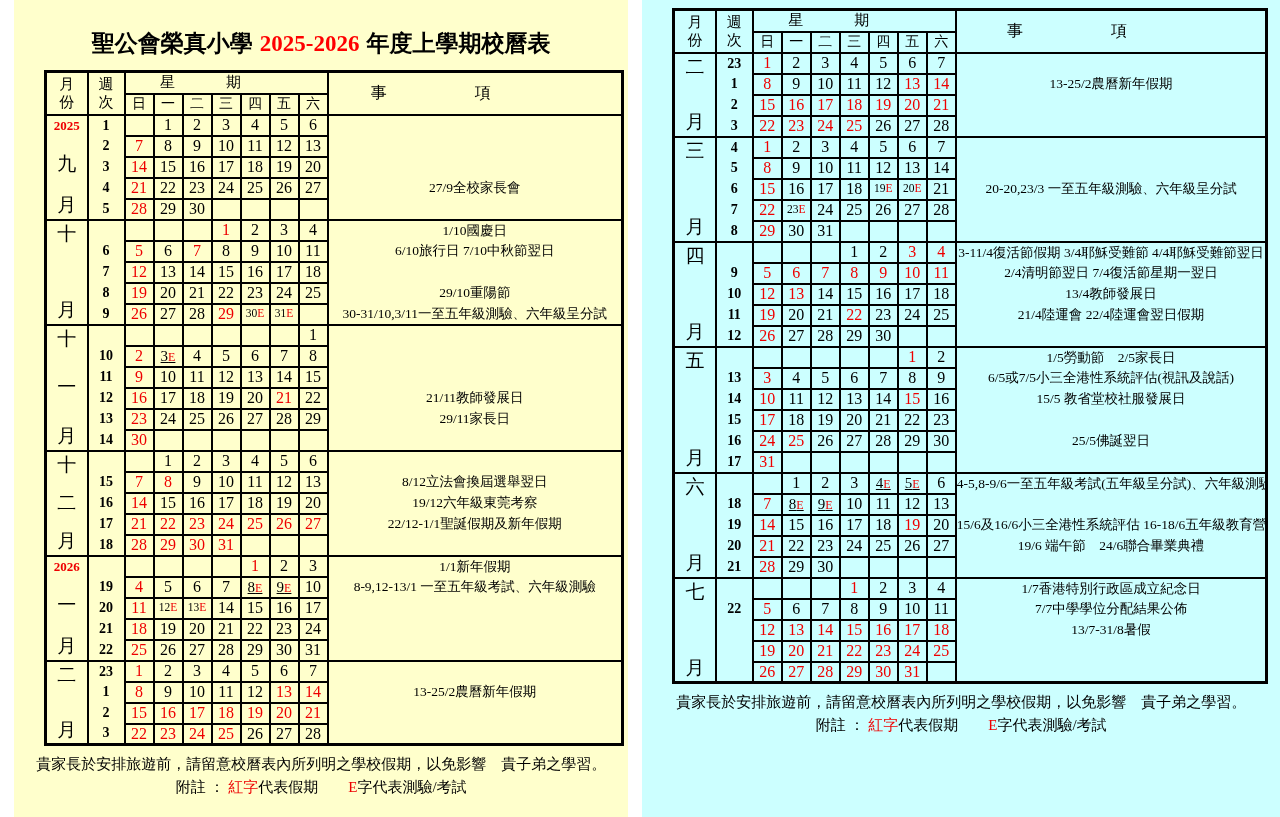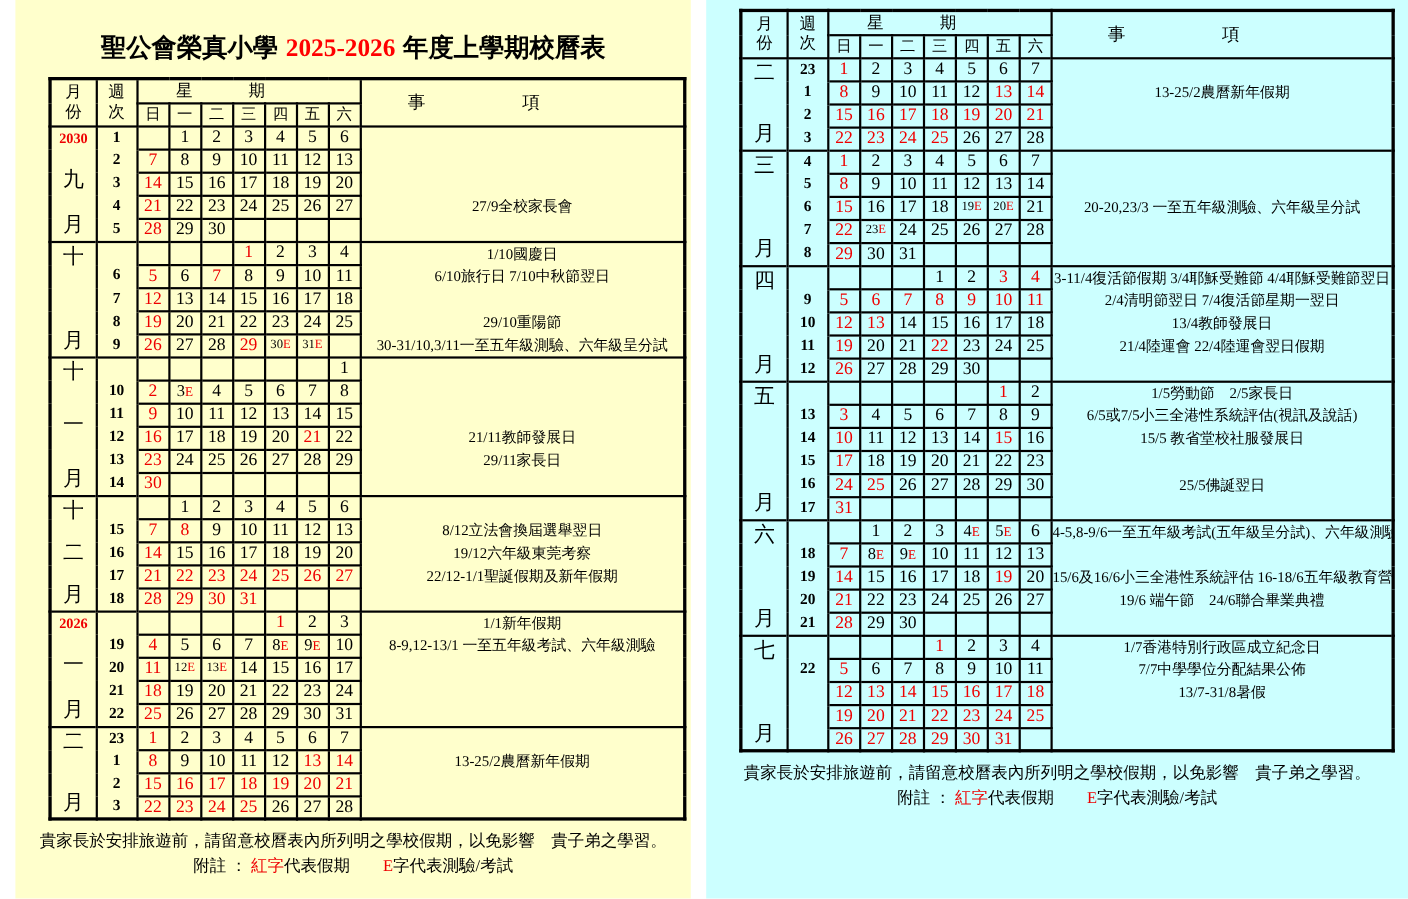--- a/index.html
+++ b/index.html
@@ -21,21 +21,21 @@
   thead th{border:2px solid #000;font-weight:normal;font-size:15px;}
   thead tr.h1{height:22px;}
   thead tr.h2{height:21px;}
   th.mh div,th.wh div{line-height:1.2;font-size:15px;}
   th.week-h{letter-spacing:3.4em;padding-left:3.4em;font-size:15px;}
   th.ev-h{letter-spacing:5.5em;padding-left:5.5em;font-size:16px;}
   th.dh{font-size:14px;}
   
   tbody tr{height:21px;}
   td.day{border:2px solid #000;font-size:16px;line-height:1;}
-  td.day.mid{font-size:15px;}
+  td.day.mid{font-size:15px;text-decoration:underline;}
   td.day.mid .e{font-size:12px;}
   td.day.small{font-size:11.5px;}
   td.wk{border-left:2px solid #000;border-right:2px solid #000;border-top:none;border-bottom:none;
         font-weight:bold;font-size:14px;}
   td.ev{border-left:2px solid #737373;border-right:none;border-top:none;border-bottom:none;
         text-align:left;font-size:13.5px;padding-left:3px;white-space:nowrap;}
   td.mcell{border-left:2px solid #000;border-right:2px solid #000;border-top:none;border-bottom:none;
         font-size:19px;vertical-align:top;}
   tr.mstart td{border-top:2px solid #000;}
   .mwrap{display:flex;flex-direction:column;justify-content:space-between;align-items:center;
@@ -88,21 +88,21 @@
             <th class="dh">三</th>
             <th class="dh">四</th>
             <th class="dh">五</th>
             <th class="dh">六</th>
           </tr>
         </thead>
         <tbody>
           <tr class="mstart">
             <td class="mcell" rowspan="5">
               <div class="mwrap" style="height: 101px;">
-                <div class="yr-label">2030</div>
+                <div class="yr-label">2025</div>
                 <div class="mchar">九</div>
                 <div class="mchar">月</div>
               </div>
             </td>
             <td class="wk">1</td>
             <td class="day"></td>
             <td class="day"><span>1</span></td>
             <td class="day"><span>2</span></td>
             <td class="day"><span>3</span></td>
             <td class="day"><span>4</span></td>

